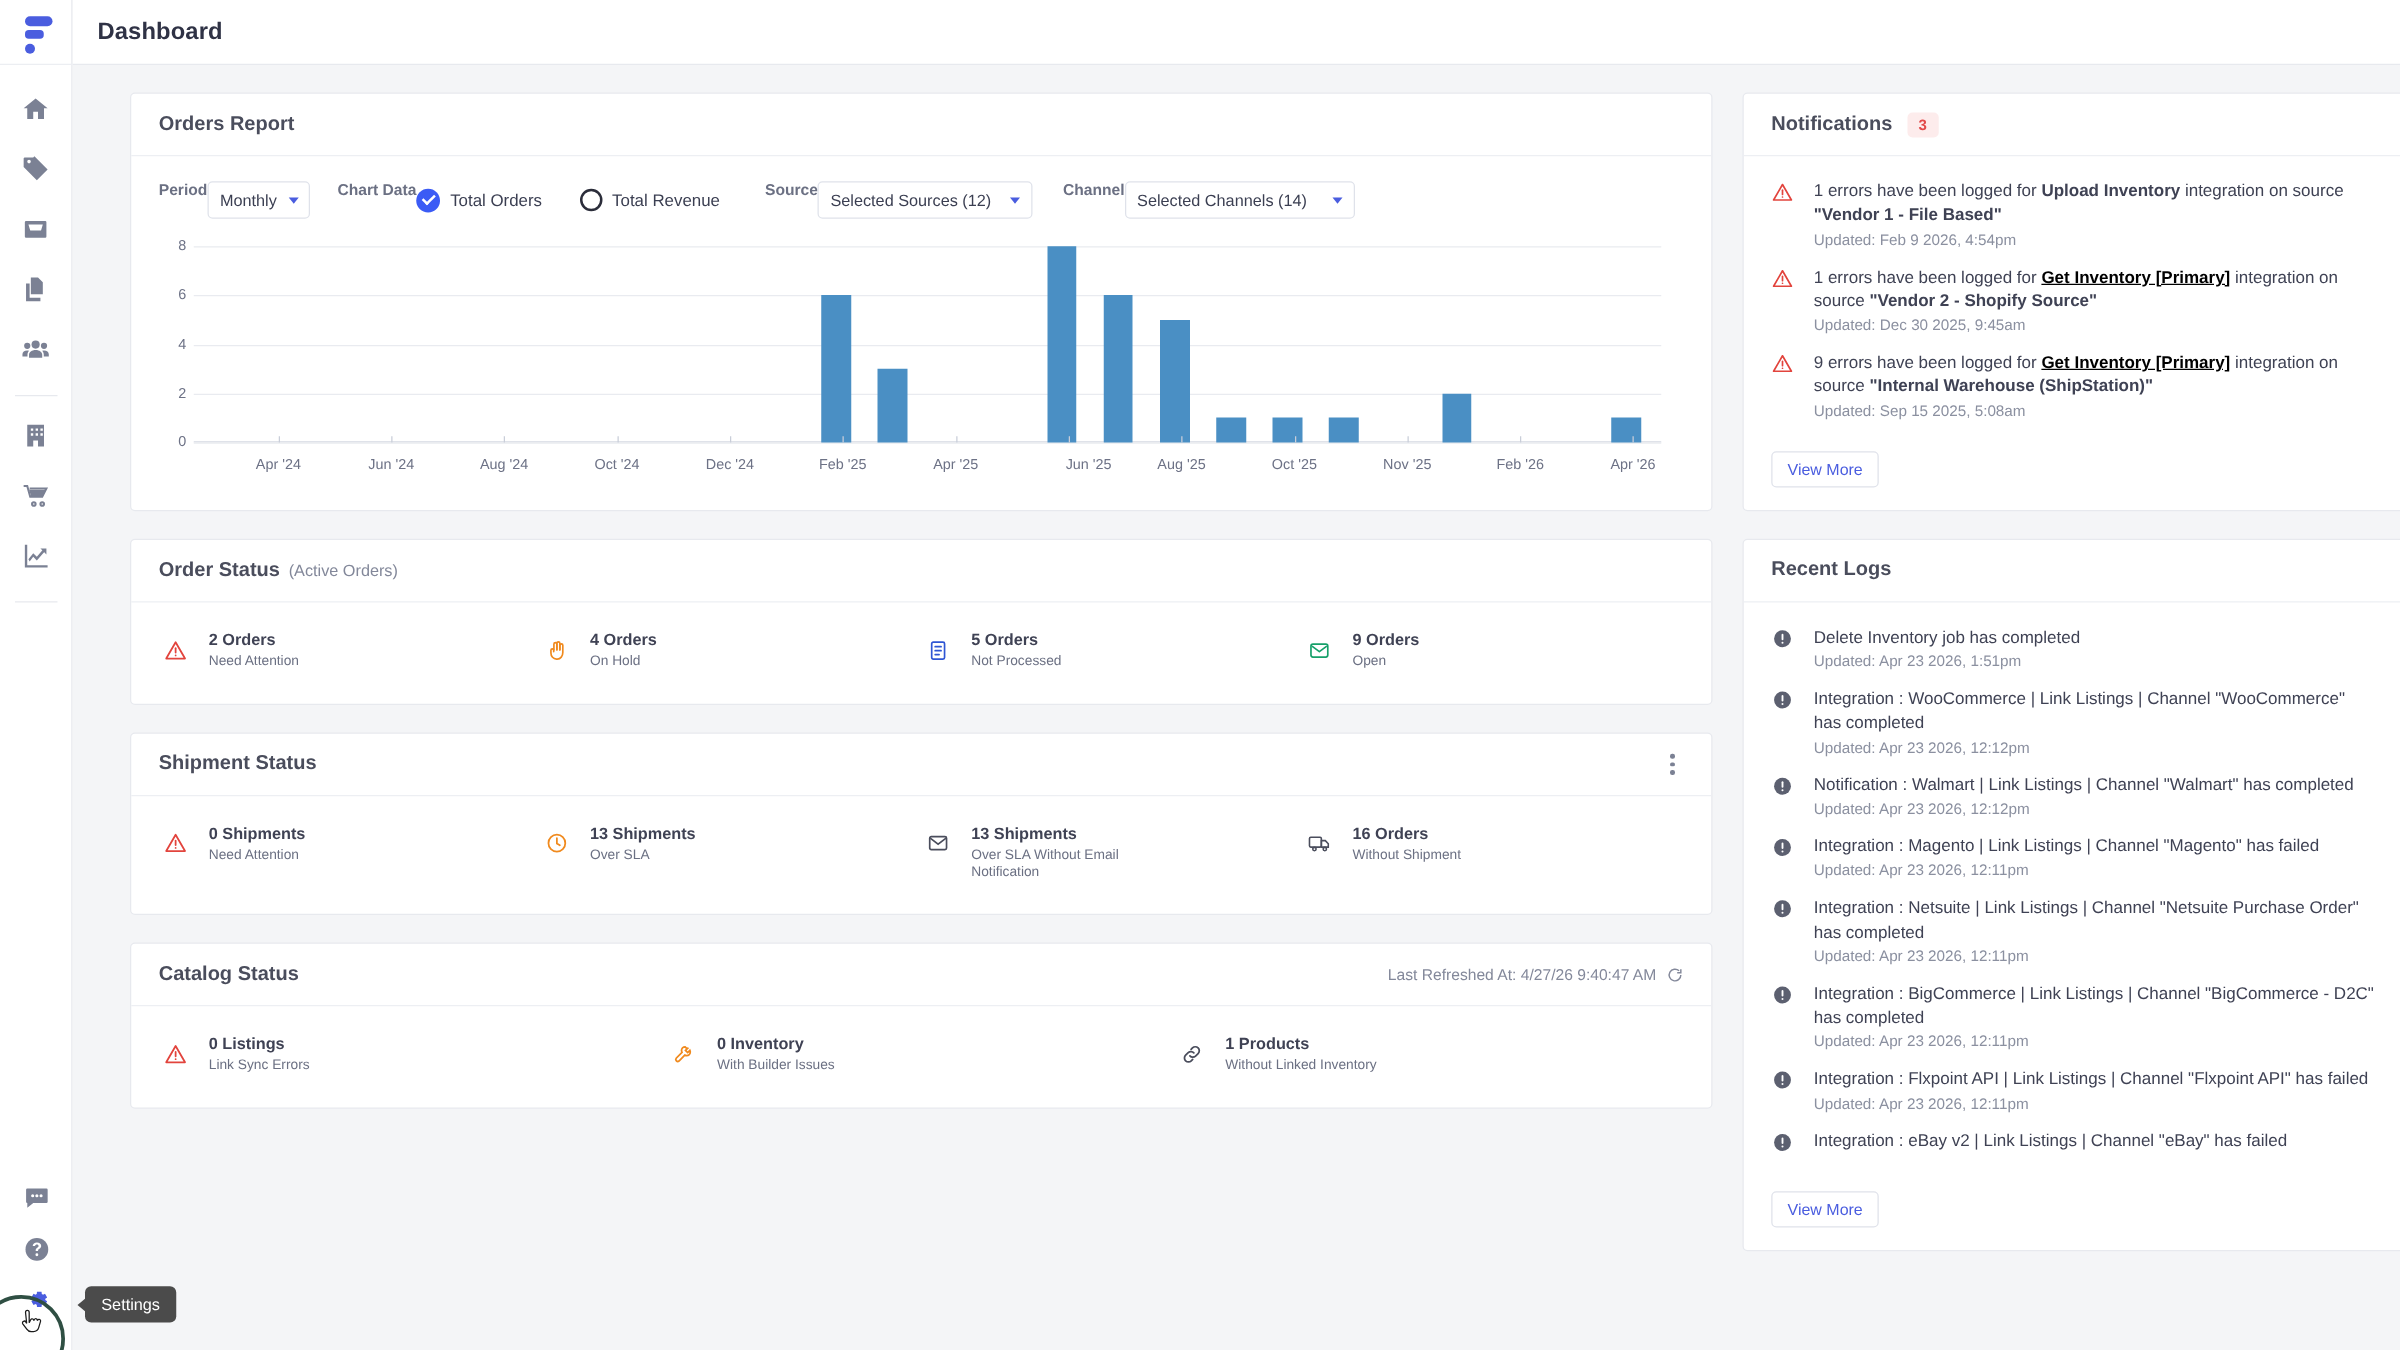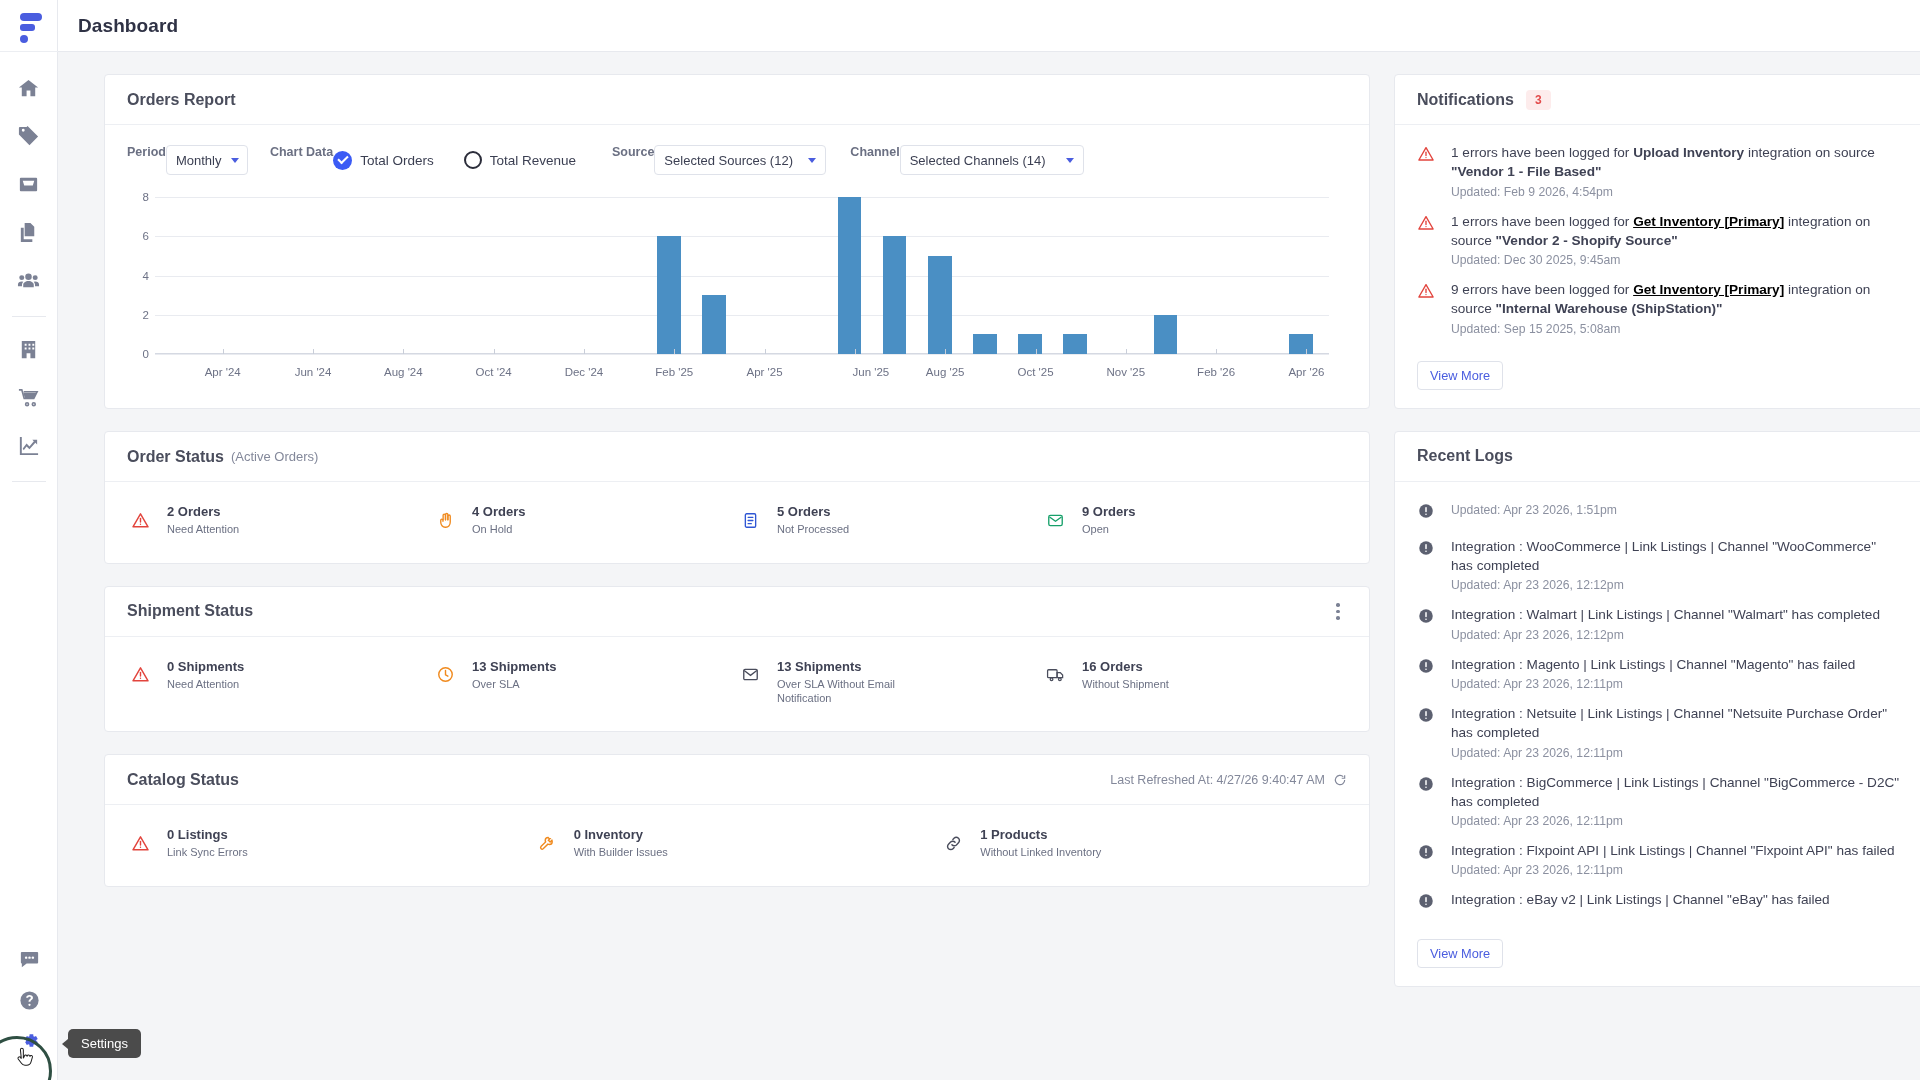--- a/index.html
+++ b/index.html
@@ -601,20 +601,21 @@
           <span class="card-title">Recent Logs</span>
         </div>
         <div class="list-body" id="logs-list">
             <div class="li">
     <span class="li-ico"><svg viewBox="0 0 24 24">
                   <circle cx="12" cy="12" r="9" fill="#5c6070"></circle>
                   <rect x="11" y="6.6" width="2" height="7" rx="1" fill="#fff"></rect>
                   <circle cx="12" cy="16.3" r="1.1" fill="#fff"></circle>
                 </svg></span>
     <span style="flex:1;min-width:0">
+      <span class="li-main" style="display:block">Delete Inventory job has completed</span>
       <span class="li-date" style="display:block">Updated: Apr 23 2026, 1:51pm</span>
     </span>
             </div>
             <div class="li">
     <span class="li-ico"><svg viewBox="0 0 24 24">
                   <circle cx="12" cy="12" r="9" fill="#5c6070"></circle>
                   <rect x="11" y="6.6" width="2" height="7" rx="1" fill="#fff"></rect>
                   <circle cx="12" cy="16.3" r="1.1" fill="#fff"></circle>
                 </svg></span>
     <span style="flex:1;min-width:0">
@@ -622,21 +623,21 @@
       <span class="li-date" style="display:block">Updated: Apr 23 2026, 12:12pm</span>
     </span>
             </div>
             <div class="li">
     <span class="li-ico"><svg viewBox="0 0 24 24">
                   <circle cx="12" cy="12" r="9" fill="#5c6070"></circle>
                   <rect x="11" y="6.6" width="2" height="7" rx="1" fill="#fff"></rect>
                   <circle cx="12" cy="16.3" r="1.1" fill="#fff"></circle>
                 </svg></span>
     <span style="flex:1;min-width:0">
-      <span class="li-main" style="display:block">Integration : Walmart | Link Listings | Channel "Walmart" has completed</span>
+      <span class="li-main" style="display:block">Notification : Walmart | Link Listings | Channel "Walmart" has completed</span>
       <span class="li-date" style="display:block">Updated: Apr 23 2026, 12:12pm</span>
     </span>
             </div>
             <div class="li">
     <span class="li-ico"><svg viewBox="0 0 24 24">
                   <circle cx="12" cy="12" r="9" fill="#5c6070"></circle>
                   <rect x="11" y="6.6" width="2" height="7" rx="1" fill="#fff"></rect>
                   <circle cx="12" cy="16.3" r="1.1" fill="#fff"></circle>
                 </svg></span>
     <span style="flex:1;min-width:0">

